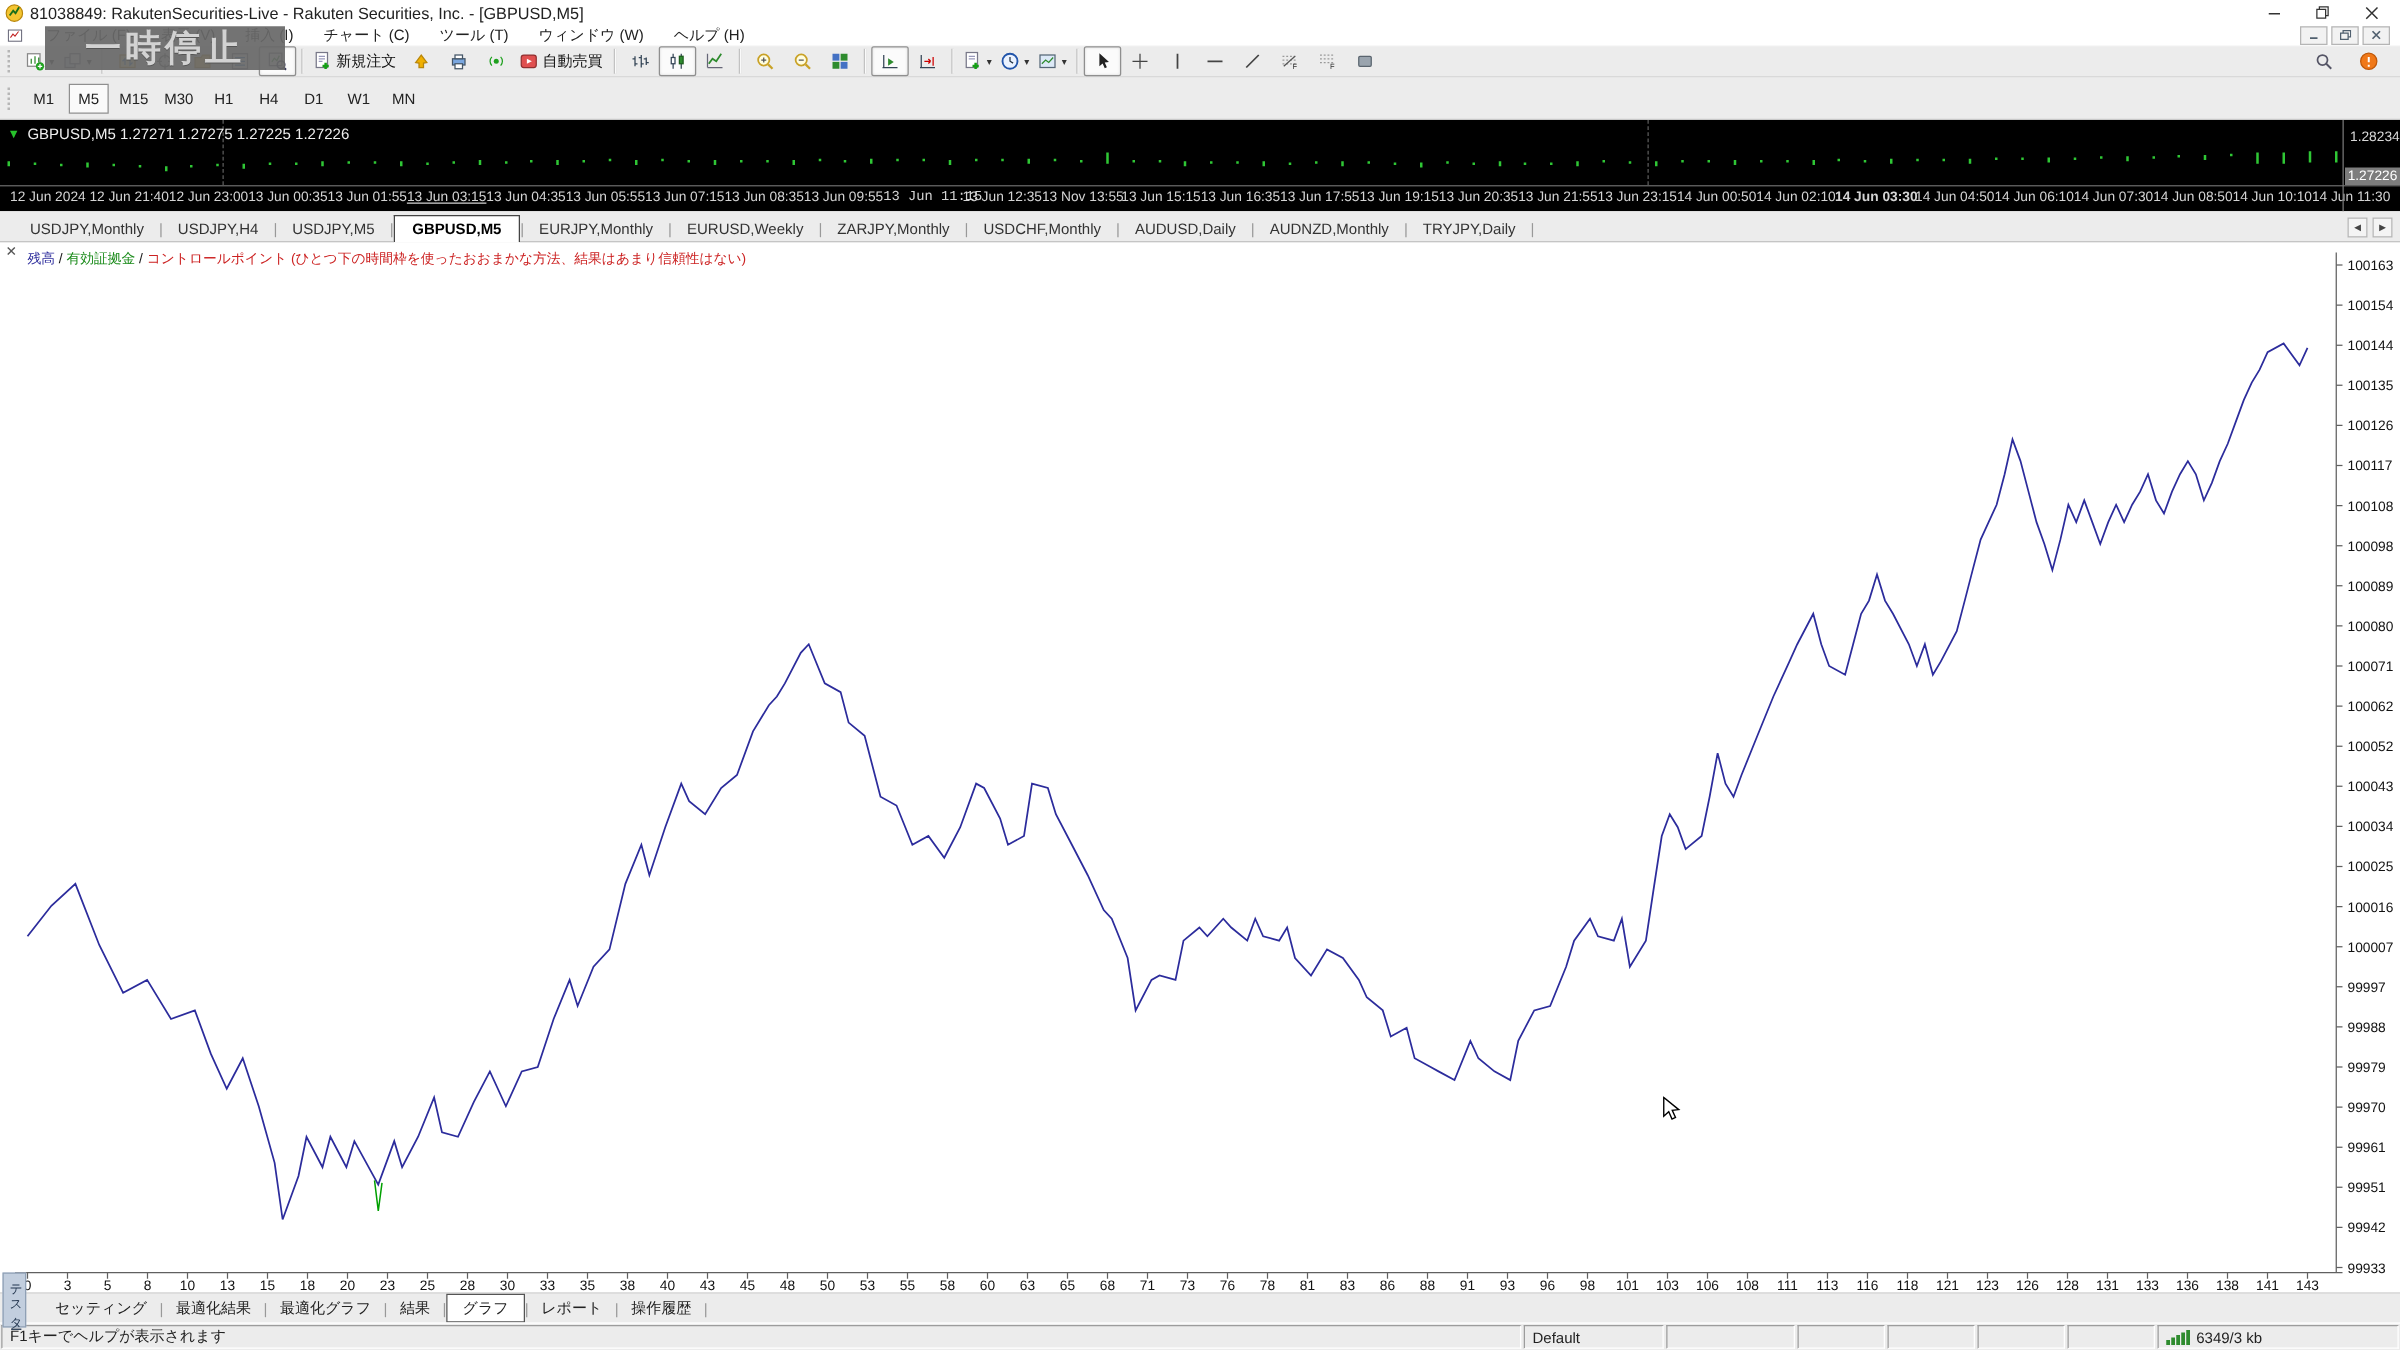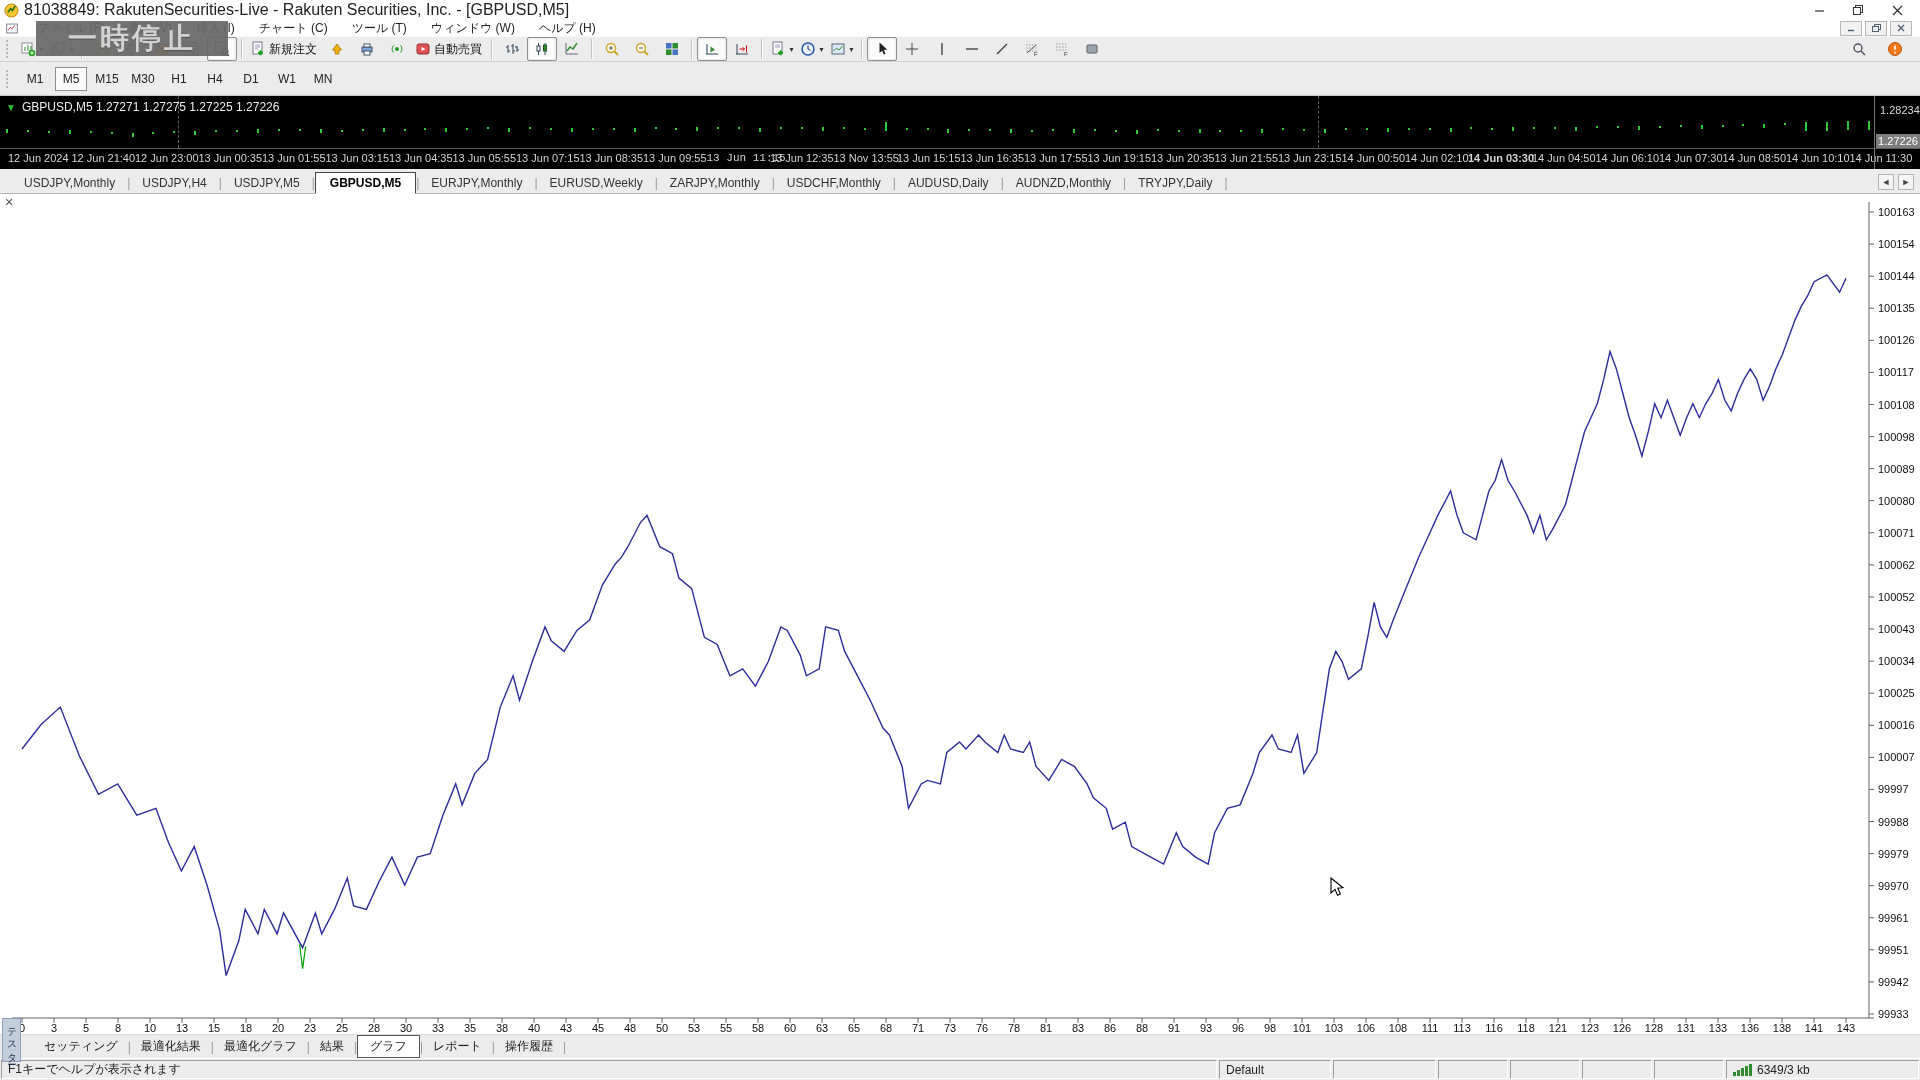--- a/index.html
+++ b/index.html
@@ -3,21 +3,21 @@
 <meta charset="utf-8">
 <style>
   html,body{margin:0;padding:0}
   body{width:1920px;height:1080px;position:relative;overflow:hidden;background:#fff;
        font-family:"Liberation Sans","DejaVu Sans",sans-serif;font-size:12px;color:#111;}
   .abs{position:absolute}
 
   
   #titlebar{left:0;top:0;width:1920px;height:20px;background:#ffffff;display:flex;align-items:center;border-bottom:1px solid #e8e8e8}
   #app-icon{width:15px;height:15px;margin:0 5px 0 4px}
-  #title-text{font-size:16px;color:#222}
+  #title-text{font-size:13px;color:#222}
   #win-controls{margin-left:auto;display:flex;align-items:center;gap:26px;padding-right:16px}
   .winbtn svg{display:block}
 
   
   #menubar{left:0;top:20px;width:1920px;height:16px;background:#fff;display:flex;align-items:center}
   #child-icon{width:14px;height:13px;margin:0 6px 0 5px}
   .menu-item{padding:0 12px;font-size:12px;color:#222;height:16px;line-height:16px}
   #child-controls{margin-left:auto;display:flex;gap:3px;padding-right:8px}
   .childbtn{width:20px;height:13px;border:1px solid #b5b5b5;background:#f2f2f2;display:flex;align-items:center;justify-content:center}
   .childbtn svg{display:block}
@@ -508,21 +508,21 @@
   <span id="mc-high">1.28234</span>
   <span id="mc-price-box">1.27226</span>
 </div>
 
 <div class="abs" id="timeaxis">
     <span class="talabel" style="left: 8px;">12 Jun 2024</span>
     <span class="talabel" style="left: 71.5px;">12 Jun 21:40</span>
     <span class="talabel" style="left: 135px;">12 Jun 23:00</span>
     <span class="talabel" style="left: 198.5px;">13 Jun 00:35</span>
     <span class="talabel" style="left: 262px;">13 Jun 01:55</span>
-    <span class="talabel" style="left: 325.5px;">13 Jun 03:15</span>
+    <span class="talabel" style="left: 325.5px; text-decoration: underline;">13 Jun 03:15</span>
     <span class="talabel" style="left: 389px;">13 Jun 04:35</span>
     <span class="talabel" style="left: 452.5px;">13 Jun 05:55</span>
     <span class="talabel" style="left: 516px;">13 Jun 07:15</span>
     <span class="talabel" style="left: 579.5px;">13 Jun 08:35</span>
     <span class="talabel" style="left: 643px;">13 Jun 09:55</span>
     <span class="talabel" style="left: 706.5px; font-family: Liberation Mono, monospace;">13 Jun 11:15</span>
     <span class="talabel" style="left: 770px;">13 Jun 12:35</span>
     <span class="talabel" style="left: 833.5px;">13 Nov 13:55</span>
     <span class="talabel" style="left: 897px;">13 Jun 15:15</span>
     <span class="talabel" style="left: 960.5px;">13 Jun 16:35</span>
@@ -568,20 +568,23 @@
       <span class="ctabsep">|</span>
     </div>
   <div id="ctab-arrows">
     <span class="ctarrow">◄</span>
     <span class="ctarrow">►</span>
   </div>
 </div>
 
 <div class="abs" id="tester">
   <span id="tester-close">✕</span>
+  <div id="legend">
+    <span id="legend-balance" style="color: rgb(44, 44, 156);">残高</span><span class="lsep"> / </span><span id="legend-equity" style="color: rgb(28, 140, 28);">有効証拠金</span><span class="lsep"> / </span><span id="legend-method" style="color: rgb(204, 34, 34);">コントロールポイント (ひとつ下の時間枠を使ったおおまかな方法、結果はあまり信頼性はない)</span>
+  </div>
   <svg id="plot" width="1920" height="840" viewBox="0 0 1920 840">
       <path d="M1869 8V824M12 824H1874" stroke="#606060" fill="none"></path>
       <path d="M1869 18.0h5" stroke="#606060"></path>
       <text x="1878" y="22.0" font-size="11" fill="#111">100163</text>
       <path d="M1869 50.1h5" stroke="#606060"></path>
       <text x="1878" y="54.1" font-size="11" fill="#111">100154</text>
       <path d="M1869 82.2h5" stroke="#606060"></path>
       <text x="1878" y="86.2" font-size="11" fill="#111">100144</text>
       <path d="M1869 114.2h5" stroke="#606060"></path>
       <text x="1878" y="118.2" font-size="11" fill="#111">100135</text>

